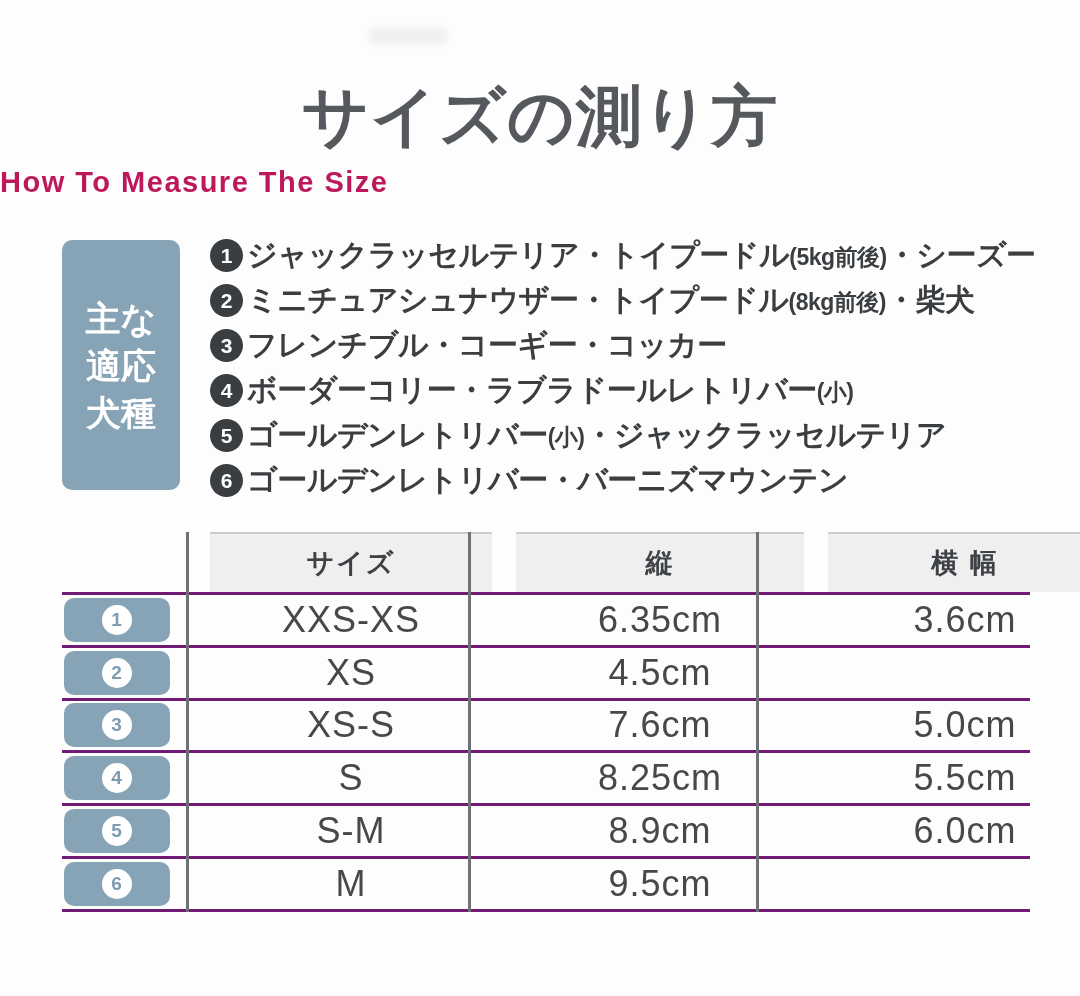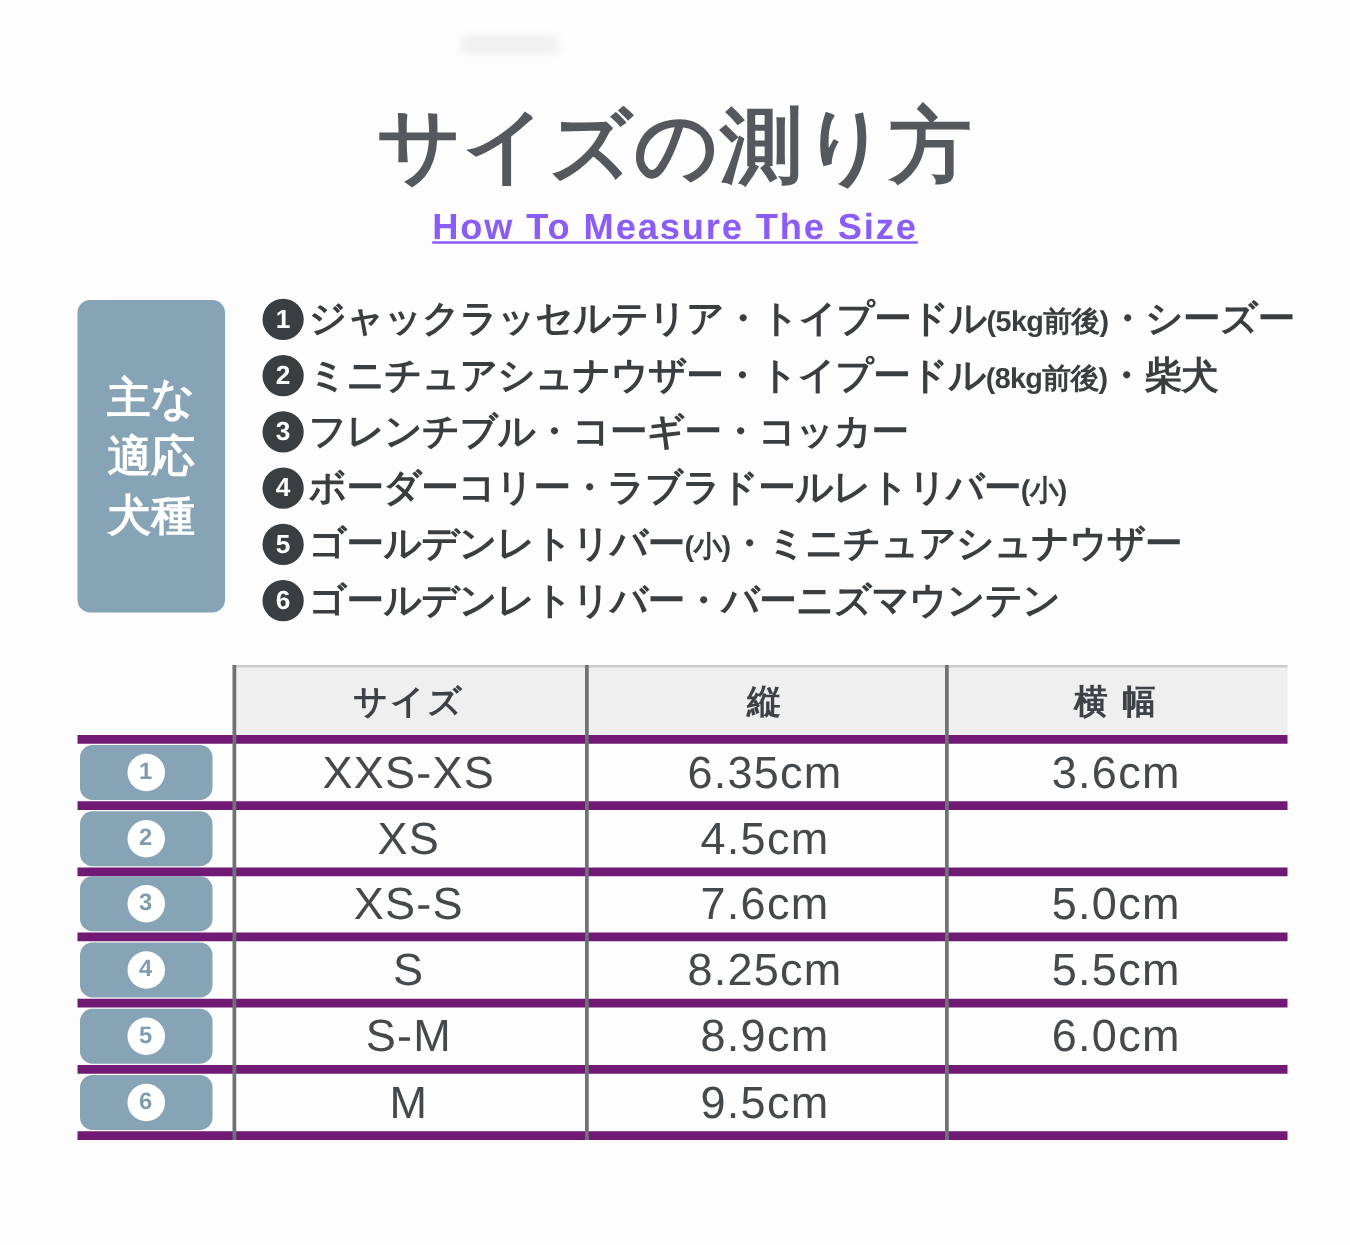--- a/index.html
+++ b/index.html
@@ -2,37 +2,37 @@
 <html><head>
 <meta charset="utf-8">
 <style>
   html,body{margin:0;padding:0;background:#fdfdfd;}
   .page{position:relative;width:1080px;height:996px;background:#fdfdfd;overflow:hidden;
         font-family:"Liberation Sans","DejaVu Sans",sans-serif;border-radius:15px;}
   .smudge{position:absolute;left:368px;top:28px;width:80px;height:16px;background:#ededed;
           border-radius:8px;filter:blur(3px);opacity:.8;}
   .title-ja{position:absolute;top:72px;left:0;width:100%;text-align:center;
             font-size:66px;font-weight:700;color:#55585C;letter-spacing:1px;}
-  .title-en{position:absolute;top:166px;left:0;width:100%;text-align:center;
-            font-size:29px;font-weight:700;color:#8b5cf6;letter-spacing:1.5px;text-decoration:underline;}
+  .title-en{position:absolute;top:166px;left:0;width:100%;
+            font-size:29px;font-weight:700;color:#be185d;letter-spacing:1.5px;}
   .side-box{position:absolute;left:62px;top:240px;width:118px;height:250px;
             background:#87A3B6;border-radius:10px;display:flex;flex-direction:column;
             justify-content:center;align-items:center;}
   .side-line{color:#ffffff;font-size:35px;font-weight:700;line-height:47px;text-align:left;}
   .breed-list{position:absolute;left:210px;top:233px;margin:0;padding:0;list-style:none;}
   .breed{height:45px;display:flex;align-items:center;white-space:nowrap;}
   .bnum{flex:none;width:33px;height:33px;border-radius:50%;background:#3B3E41;color:#fff;
         display:inline-flex;justify-content:center;align-items:center;
         font-size:21px;font-weight:700;margin-right:4px;}
   .btxt{font-size:30px;font-weight:700;color:#3B3E41;letter-spacing:-0.5px;}
   .btxt .seg{vertical-align:baseline;}
   .btxt .seg.small{font-size:23px;}
   .size-table{position:absolute;left:62px;top:532px;width:968px;height:380px;}
   .row{display:grid;grid-template-columns:124px 282px 288px 274px;box-sizing:border-box;
-       border-bottom:7px solid #701a75;}
+       border-bottom:3px solid #701a75;gap:24px;}
   .thead{height:63px;}
   .trow{height:52.8px;}
   .cell{display:flex;justify-content:center;align-items:center;box-sizing:border-box;}
   .thead .cell{background:#EFEFEF;border-top:2px solid #CBCBCB;
                font-size:27px;font-weight:700;color:#3E4145;letter-spacing:2px;}
   .thead .gutter,.trow .gutter{background:transparent;border-top:none;}
   .trow .cell{font-size:36px;font-weight:400;color:#46494C;letter-spacing:1px;}
   .gutter{justify-content:flex-start;}
   .pill{margin-left:2px;width:106px;height:44px;border-radius:10px;background:#87A3B6;
         display:flex;justify-content:center;align-items:center;}
@@ -73,21 +73,21 @@
     <span class="btxt"><span class="seg">フレンチブル・コーギー・コッカー</span></span>
   </li>
 
   <li class="breed">
     <span class="bnum">4</span>
     <span class="btxt"><span class="seg">ボーダーコリー・ラブラドールレトリバー</span><span class="seg small">(小)</span></span>
   </li>
 
   <li class="breed">
     <span class="bnum">5</span>
-    <span class="btxt"><span class="seg">ゴールデンレトリバー</span><span class="seg small">(小)</span><span class="seg">・ミニチュアシュナウザー</span></span>
+    <span class="btxt"><span class="seg">ゴールデンレトリバー</span><span class="seg small">(小)</span><span class="seg">・ジャックラッセルテリア</span></span>
   </li>
 
   <li class="breed">
     <span class="bnum">6</span>
     <span class="btxt"><span class="seg">ゴールデンレトリバー・バーニズマウンテン</span></span>
   </li>
 </ul>
 
   <div class="size-table">
     <div class="row thead">

